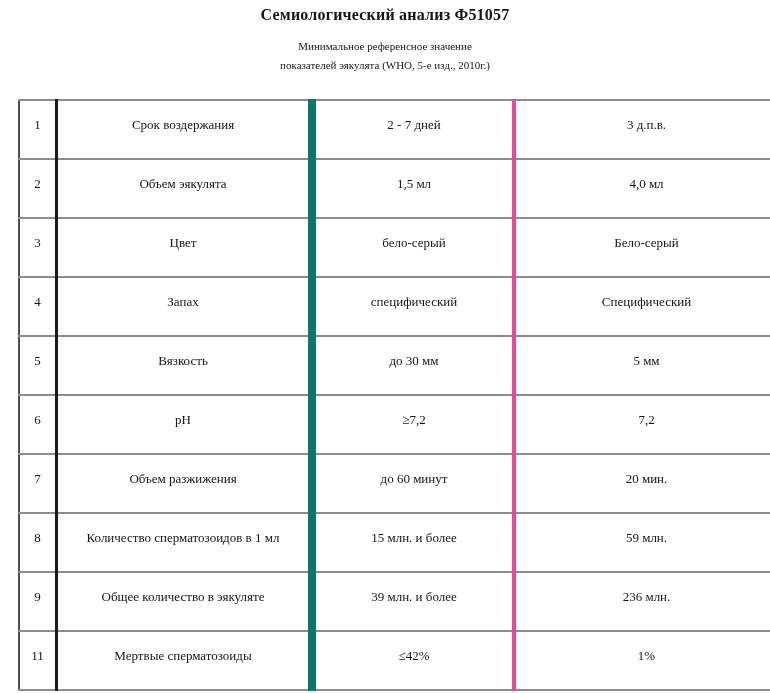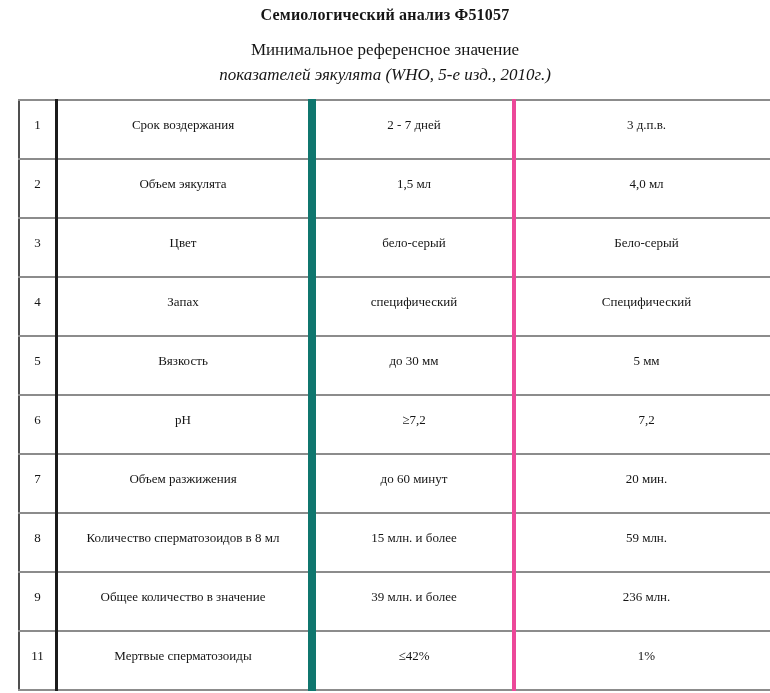--- a/index.html
+++ b/index.html
@@ -24,24 +24,24 @@
     text-align: center;
     font-size: 16px;
     font-weight: bold;
     letter-spacing: 0.2px;
   }
   .doc-subtitle {
     position: absolute;
     left: 0;
     width: 100%;
     text-align: center;
-    font-size: 17px;
+    font-size: 11px;
   }
   .doc-subtitle.line1 { top: 40px; }
-  .doc-subtitle.line2 { top: 65px; font-style: italic; }
+  .doc-subtitle.line2 { top: 59px; }
 
   table.analysis {
     position: absolute;
     left: 18px;
     top: 99px;
     width: 713px;
     border-collapse: collapse;
     table-layout: fixed;
   }
   table.analysis td {
@@ -120,27 +120,27 @@
           <td class="col-res">7,2</td>
         </tr>
         <tr>
           <td class="col-num">7</td>
           <td class="col-param">Объем разжижения</td>
           <td class="col-ref">до 60 минут</td>
           <td class="col-res">20 мин.</td>
         </tr>
         <tr>
           <td class="col-num">8</td>
-          <td class="col-param">Количество сперматозоидов в 8 мл</td>
+          <td class="col-param">Количество сперматозоидов в 1 мл</td>
           <td class="col-ref">15 млн. и более</td>
           <td class="col-res">59 млн.</td>
         </tr>
         <tr>
           <td class="col-num">9</td>
-          <td class="col-param">Общее количество в значение</td>
+          <td class="col-param">Общее количество в эякуляте</td>
           <td class="col-ref">39 млн. и более</td>
           <td class="col-res">236 млн.</td>
         </tr>
         <tr>
           <td class="col-num">11</td>
           <td class="col-param">Мертвые сперматозоиды</td>
           <td class="col-ref">≤42%</td>
           <td class="col-res">1%</td>
         </tr>
       </tbody>

